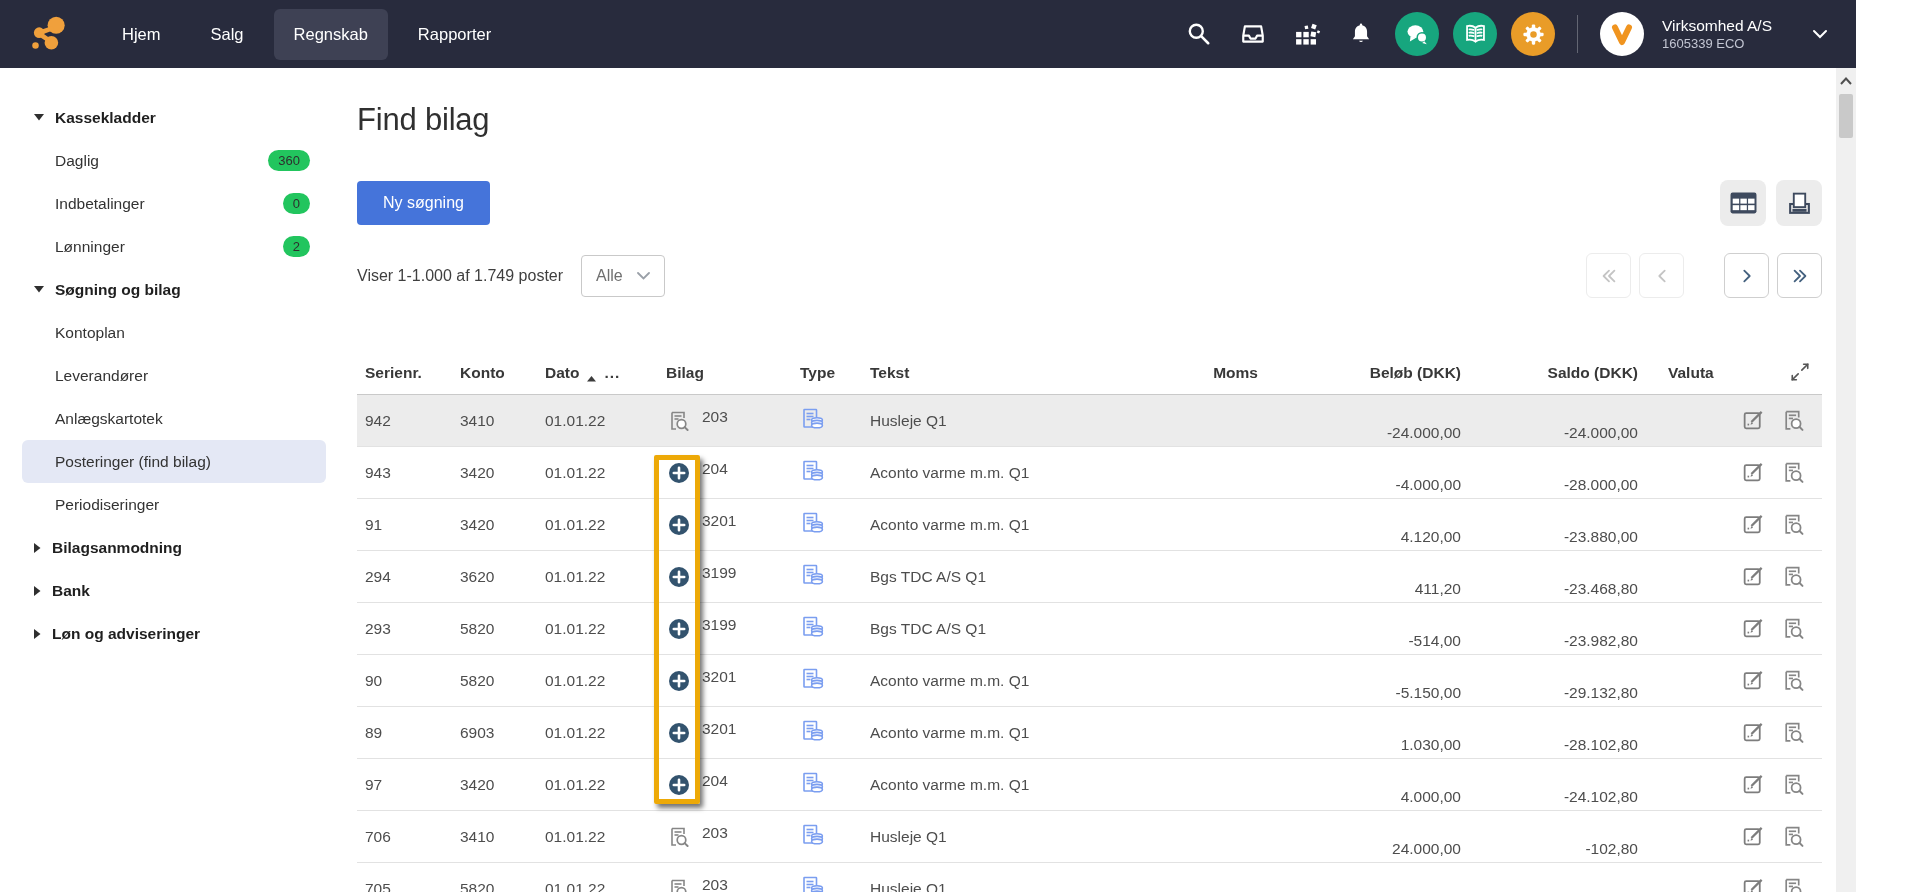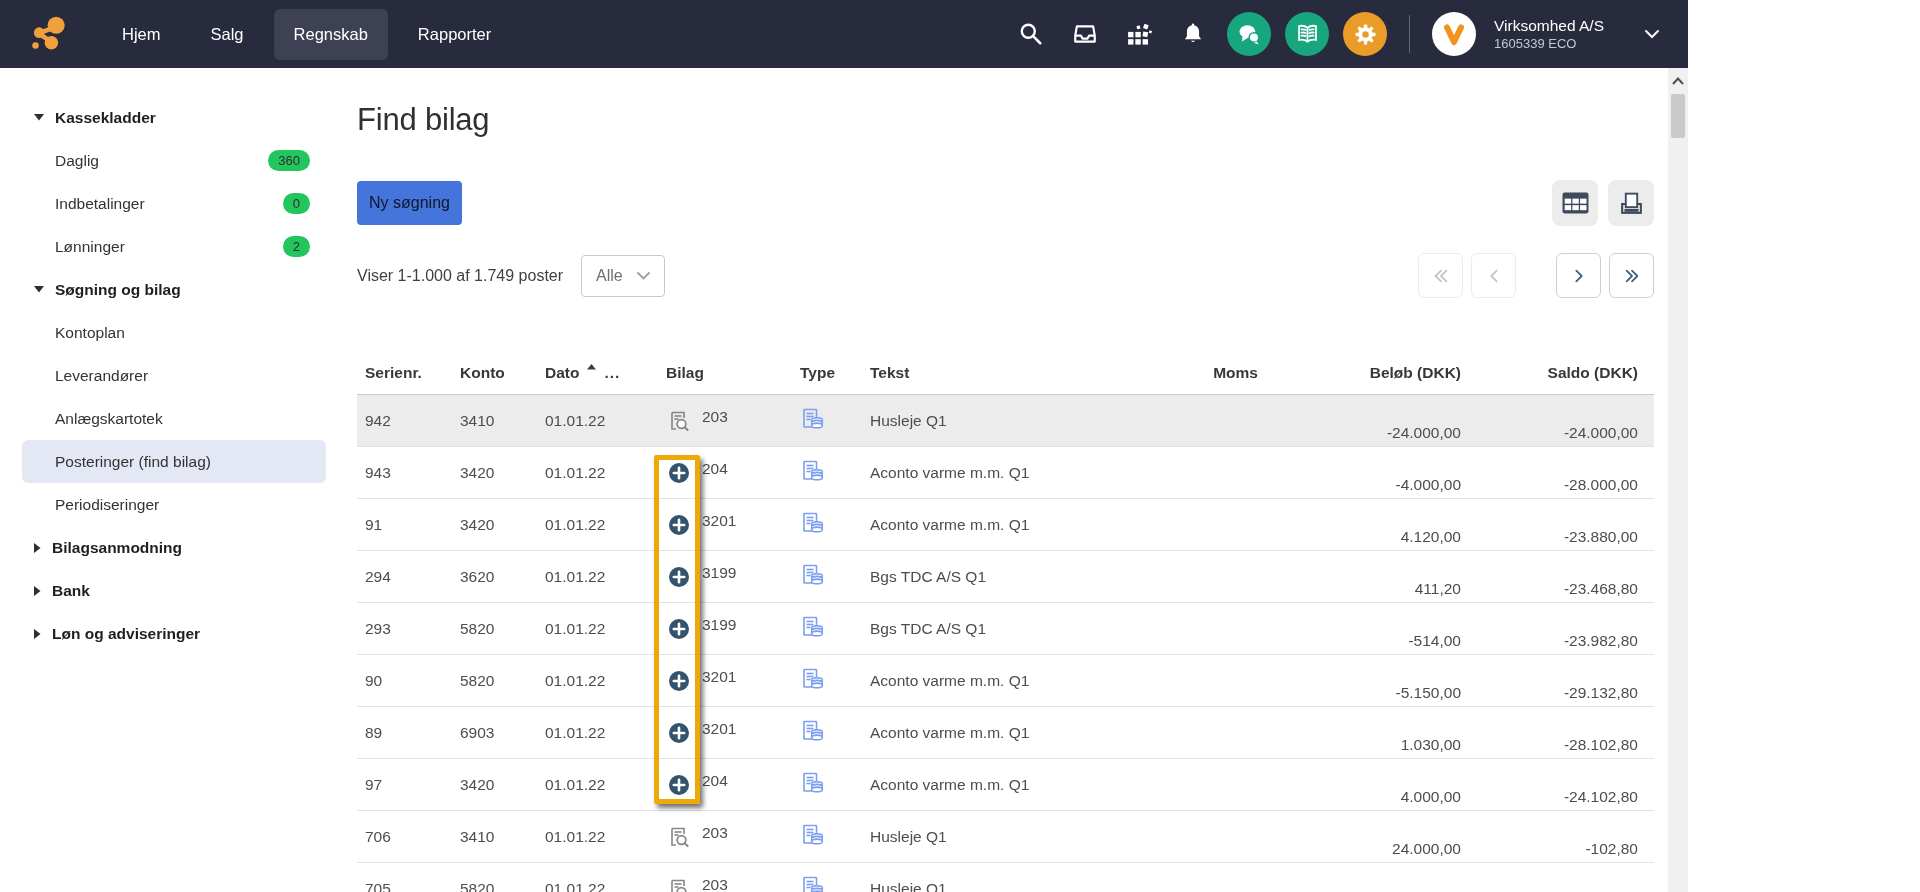--- a/index.html
+++ b/index.html
@@ -13,21 +13,21 @@
     --sidebar-selected:#e4e8f5;
     --type-blue:#7b9ef0;
     --plus-navy:#33536e;
     --text-dark:#303030;
     --text-mid:#4d4d4d;
     --line:#e2e2e2;
   }
   *{box-sizing:border-box;margin:0;padding:0;}
   html,body{width:1920px;height:892px;overflow:hidden;background:#fff;
     font-family:"Liberation Sans","DejaVu Sans",sans-serif;}
-  .app{position:relative;width:1688px;height:892px;}
+  .app{position:relative;width:1856px;height:892px;}
 
   
   .navbar{position:absolute;top:0;left:0;right:0;height:68px;background:var(--navbar-bg);
     display:flex;align-items:center;padding:0 28px;color:#fff;z-index:10;}
   .logo{width:40px;height:40px;display:flex;align-items:center;justify-content:center;margin-right:34px;}
   .nav-menu{display:flex;align-items:center;gap:10px;height:100%;}
   .nav-item{font-size:16.5px;color:#fff;padding:16px 20px;border-radius:6px;cursor:pointer;white-space:nowrap;}
   .nav-item.active{background:var(--nav-active-bg);}
   .nav-right{margin-left:auto;display:flex;align-items:center;gap:14px;}
   .nav-iconbtn{width:40px;height:40px;display:flex;align-items:center;justify-content:center;cursor:pointer;}
@@ -50,22 +50,22 @@
   .side-item.selected{background:var(--sidebar-selected);border-radius:6px;margin:0 14px;padding-left:33px;}
   .badge{margin-left:auto;margin-right:30px;background:#22c55e;color:#2e2e2e;font-size:13px;
     border-radius:11px;padding:3px 10px;min-width:22px;text-align:center;}
   .tri{display:inline-flex;}
 
   
   .main{position:absolute;top:68px;left:333px;right:0;bottom:0;background:#fff;
     padding:0 34px 0 24px;overflow:hidden;}
   .page-title{margin-top:34px;font-size:31px;font-weight:300;color:var(--text-dark);letter-spacing:-0.2px;}
   .toolbar{margin-top:42px;display:flex;align-items:center;justify-content:space-between;}
-  .btn-primary{background:var(--accent-blue);color:#0f172a;border:none;border-radius:4px;
-    font-size:16px;padding:13px 12px;cursor:pointer;font-family:inherit;}
+  .btn-primary{background:var(--accent-blue);color:#ffffff;border:none;border-radius:4px;
+    font-size:16px;padding:13px 26px;cursor:pointer;font-family:inherit;}
   .view-btns{display:flex;gap:10px;}
   .view-btn{width:46px;height:46px;background:#ececec;border-radius:8px;border:none;cursor:pointer;
     display:flex;align-items:center;justify-content:center;}
   .meta-row{margin-top:27px;display:flex;align-items:center;justify-content:space-between;}
   .meta-left{display:flex;align-items:center;gap:18px;}
   .results-text{font-size:16px;color:#3f3f3f;}
   .select{display:flex;align-items:center;gap:14px;border:1px solid #c9c9c9;border-radius:4px;
     padding:11px 14px;font-size:16px;color:#6f6f6f;cursor:pointer;background:#fff;}
   .pagination{display:flex;gap:8px;}
   .pg-btn{width:45px;height:45px;border:1px solid #cfcfcf;border-radius:6px;background:#fff;
@@ -80,21 +80,21 @@
   .tgrid{display:grid;grid-template-columns:95px 85px 125px 133px 69px 276px 118px 203px 177px 102px 1fr;
     align-items:center;}
   .thead{height:56px;align-items:end;padding-bottom:15px;border-bottom:1px solid #c9c9c9;}
   .th{font-size:15.5px;font-weight:bold;color:#383838;}
   .trow{height:52px;border-bottom:1px solid var(--line);font-size:15.5px;color:var(--text-mid);}
   .trow.hl{background:var(--row-highlight);}
   .c-pad{padding-left:8px;}
   .c-right{text-align:right;margin-top:25px;}
   .c-tekst{padding-left:6px;}
   .c-valuta{padding-left:30px;}
-  .c-dato-h{display:flex;align-items:flex-start;gap:8px;}
+  .c-dato-h{display:flex;align-items:flex-end;gap:8px;}
   .dots{font-weight:bold;color:#3c3c3c;letter-spacing:1px;}
   .c-bilag{display:flex;align-items:flex-start;gap:10px;padding-left:4px;}
   .bilag-ic{width:26px;height:26px;display:flex;align-items:center;justify-content:center;cursor:pointer;}
   .c-type{display:flex;align-items:center;padding-left:5px;}
   .c-actions{display:flex;justify-content:flex-end;align-items:center;gap:14px;padding-right:18px;}
   .row-action{width:26px;height:26px;display:flex;align-items:center;justify-content:center;cursor:pointer;}
   .h-expand{display:flex;justify-content:flex-end;padding-right:12px;cursor:pointer;}
 
   
   .annotation{position:absolute;left:654px;top:455px;width:46px;height:349px;

